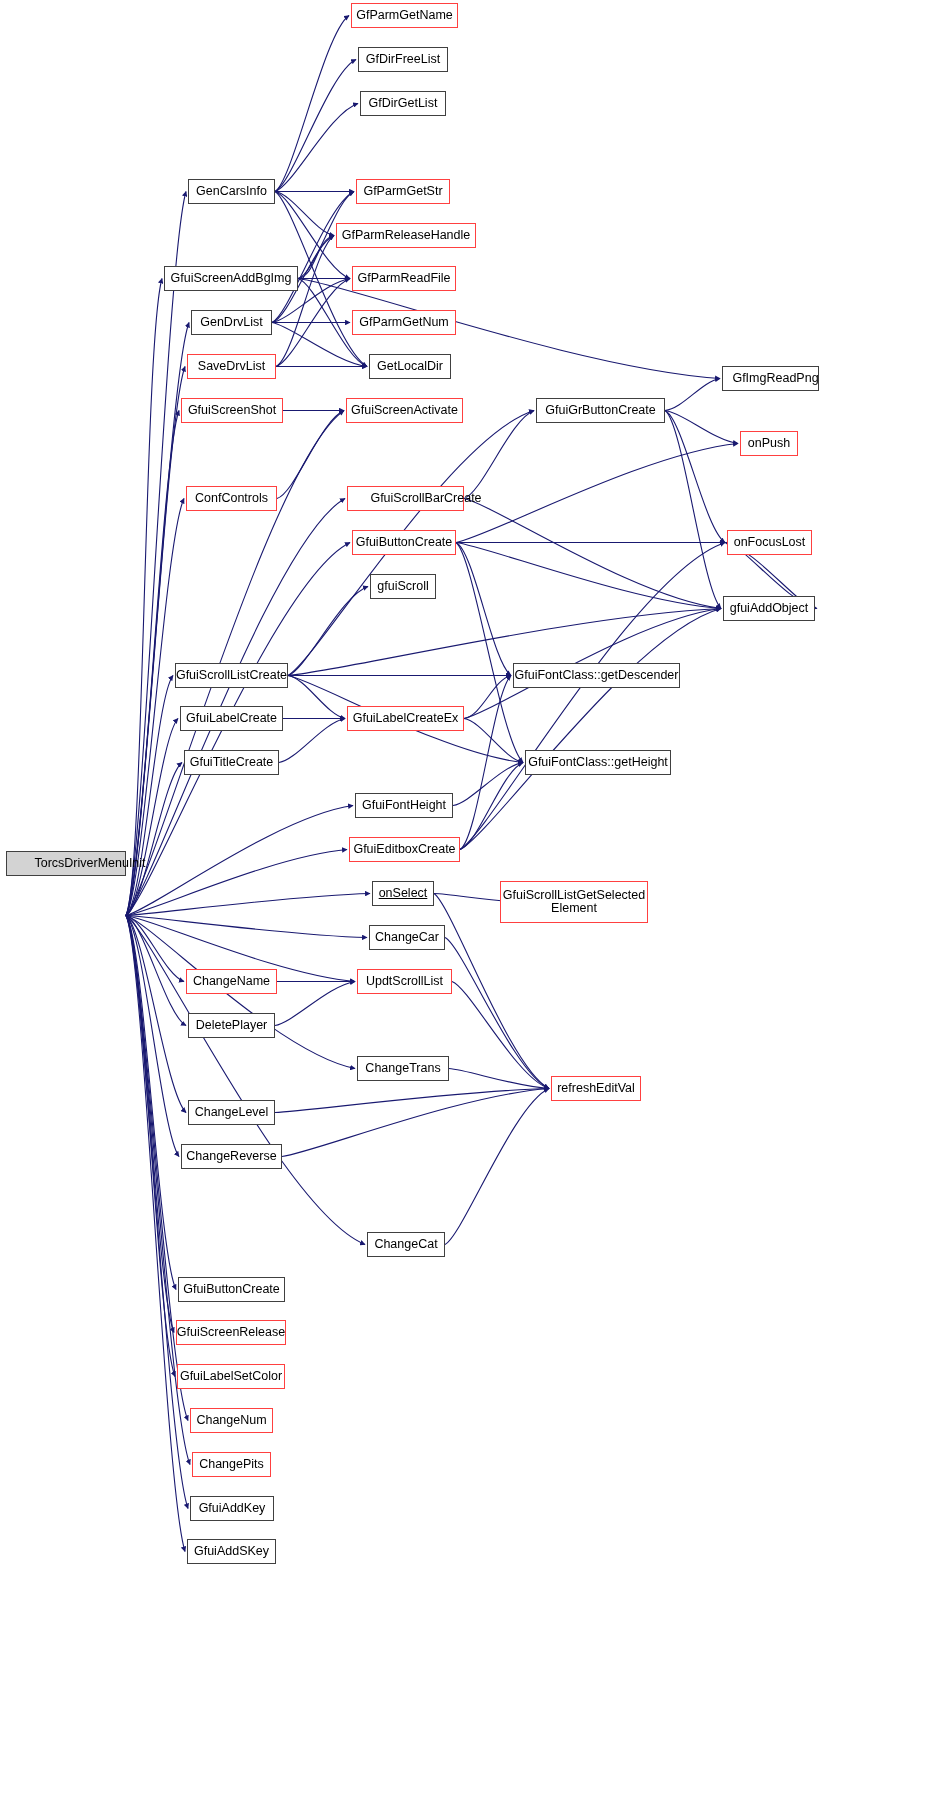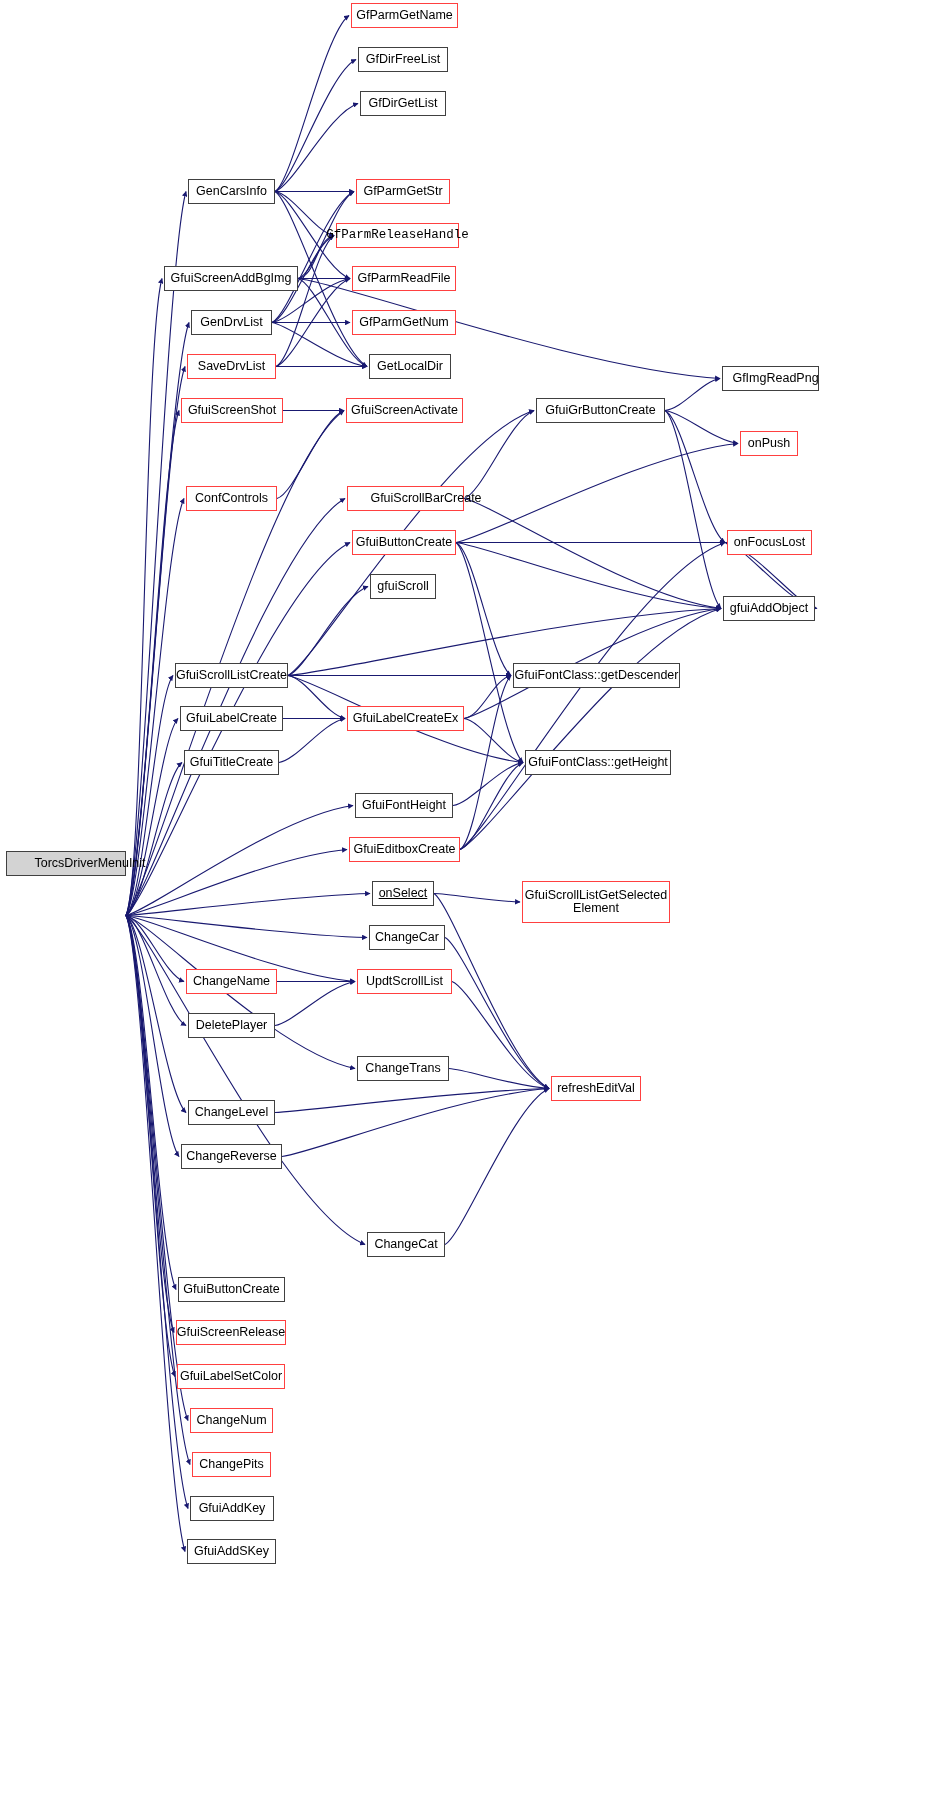--- a/index.html
+++ b/index.html
@@ -143,39 +143,39 @@
       <div class="nodebox red" style="left: 176px; top: 1320px; width: 110px; height: 25px;">GfuiScreenRelease</div>
       <div class="nodebox red" style="left: 177px; top: 1364px; width: 108px; height: 25px;">GfuiLabelSetColor</div>
       <div class="nodebox red" style="left: 190px; top: 1408px; width: 83px; height: 25px;">ChangeNum</div>
       <div class="nodebox red" style="left: 192px; top: 1452px; width: 79px; height: 25px;">ChangePits</div>
       <div class="nodebox black" style="left: 190px; top: 1496px; width: 84px; height: 25px;">GfuiAddKey</div>
       <div class="nodebox black" style="left: 187px; top: 1539px; width: 89px; height: 25px;">GfuiAddSKey</div>
       <div class="nodebox red" style="left: 351px; top: 3px; width: 107px; height: 25px;">GfParmGetName</div>
       <div class="nodebox black" style="left: 358px; top: 47px; width: 90px; height: 25px;">GfDirFreeList</div>
       <div class="nodebox black" style="left: 360px; top: 91px; width: 86px; height: 25px;">GfDirGetList</div>
       <div class="nodebox red" style="left: 356px; top: 179px; width: 94px; height: 25px;">GfParmGetStr</div>
-      <div class="nodebox red" style="left: 336px; top: 223px; width: 123px; height: 25px; font-family: Liberation Mono, monospace;">GfParmReleaseHandle</div>
+      <div class="nodebox red" style="left: 336px; top: 223px; width: 140px; height: 25px;">GfParmReleaseHandle</div>
       <div class="nodebox red" style="left: 352px; top: 266px; width: 104px; height: 25px;">GfParmReadFile</div>
       <div class="nodebox red" style="left: 352px; top: 310px; width: 104px; height: 25px;">GfParmGetNum</div>
       <div class="nodebox black" style="left: 369px; top: 354px; width: 82px; height: 25px;">GetLocalDir</div>
       <div class="nodebox red" style="left: 346px; top: 398px; width: 117px; height: 25px;">GfuiScreenActivate</div>
       <div class="nodebox red" style="left: 347px; top: 486px; width: 117px; height: 25px; padding-left: 41px;">GfuiScrollBarCreate</div>
       <div class="nodebox red" style="left: 352px; top: 530px; width: 104px; height: 25px;">GfuiButtonCreate</div>
       <div class="nodebox black" style="left: 370px; top: 574px; width: 66px; height: 25px;">gfuiScroll</div>
       <div class="nodebox red" style="left: 347px; top: 706px; width: 117px; height: 25px;">GfuiLabelCreateEx</div>
       <div class="nodebox black" style="left: 355px; top: 793px; width: 98px; height: 25px;">GfuiFontHeight</div>
       <div class="nodebox red" style="left: 349px; top: 837px; width: 111px; height: 25px;">GfuiEditboxCreate</div>
       <div class="nodebox black" style="left: 372px; top: 881px; width: 62px; height: 25px; text-decoration: underline;">onSelect</div>
       <div class="nodebox black" style="left: 369px; top: 925px; width: 76px; height: 25px;">ChangeCar</div>
       <div class="nodebox red" style="left: 357px; top: 969px; width: 95px; height: 25px;">UpdtScrollList</div>
       <div class="nodebox black" style="left: 357px; top: 1056px; width: 92px; height: 25px;">ChangeTrans</div>
       <div class="nodebox black" style="left: 367px; top: 1232px; width: 78px; height: 25px;">ChangeCat</div>
       <div class="nodebox black" style="left: 536px; top: 398px; width: 129px; height: 25px;">GfuiGrButtonCreate</div>
       <div class="nodebox black" style="left: 513px; top: 663px; width: 167px; height: 25px;">GfuiFontClass::getDescender</div>
       <div class="nodebox black" style="left: 525px; top: 750px; width: 146px; height: 25px;">GfuiFontClass::getHeight</div>
-      <div class="nodebox red wrap" style="left: 522px; top: 881px; width: 148px; height: 42px;">GfuiScrollListGetSelected Element</div>
+      <div class="nodebox red wrap" style="left: 500px; top: 881px; width: 148px; height: 42px;">GfuiScrollListGetSelected Element</div>
       <div class="nodebox red" style="left: 551px; top: 1076px; width: 90px; height: 25px;">refreshEditVal</div>
       <div class="nodebox black" style="left: 722px; top: 366px; width: 97px; height: 25px; padding-left: 10px;">GfImgReadPng</div>
       <div class="nodebox red" style="left: 740px; top: 431px; width: 58px; height: 25px;">onPush</div>
       <div class="nodebox red" style="left: 727px; top: 530px; width: 85px; height: 25px;">onFocusLost</div>
       <div class="nodebox black" style="left: 723px; top: 596px; width: 92px; height: 25px;">gfuiAddObject</div>
     </div>
 </div>
 
 </body></html>

